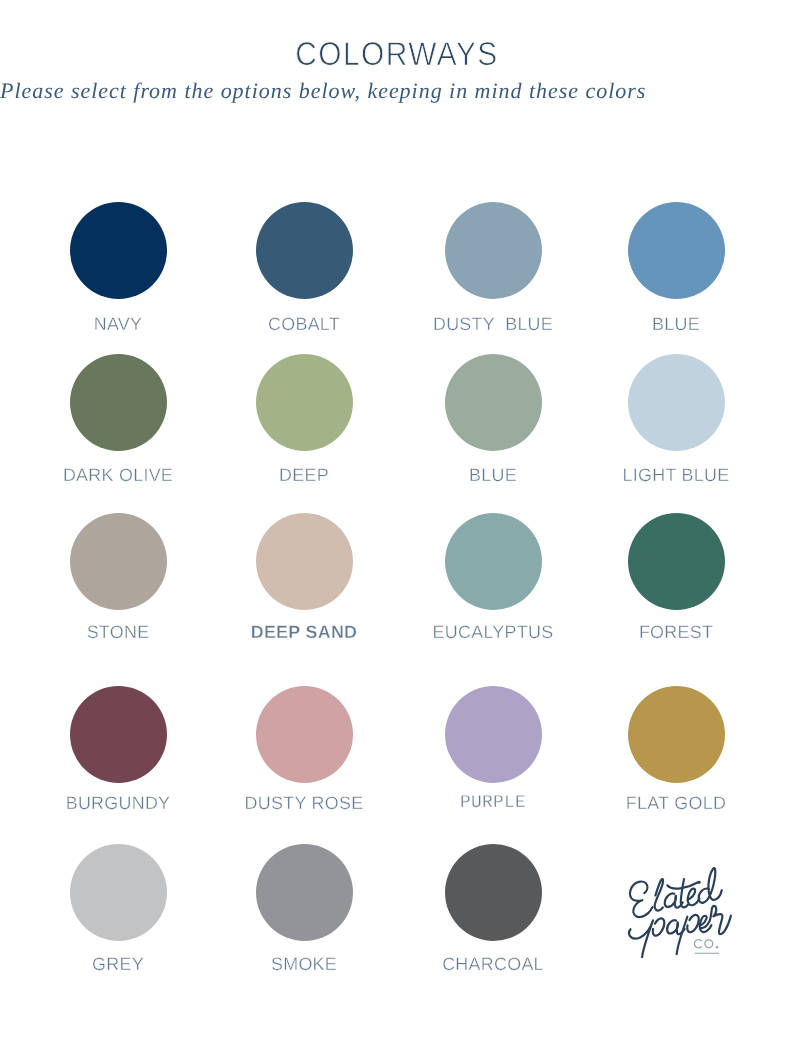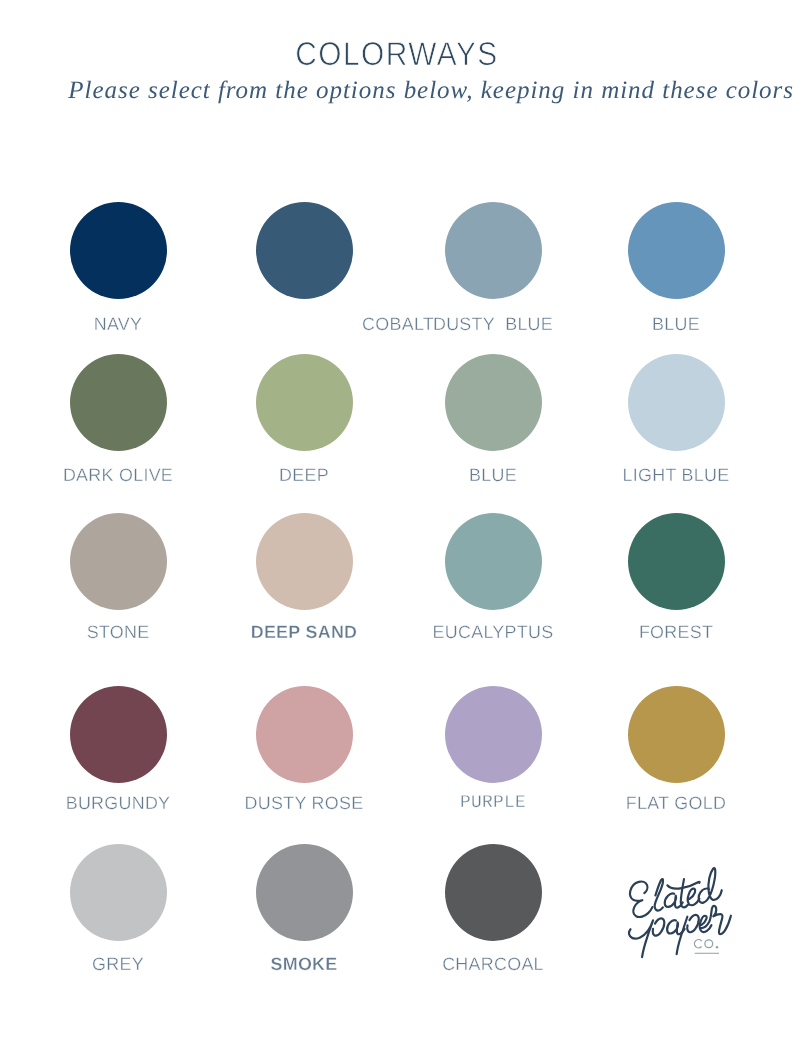--- a/index.html
+++ b/index.html
@@ -12,23 +12,23 @@
     overflow:hidden;position:relative;
   }
   .page{position:absolute;inset:0;}
   .title{
     position:absolute;left:0;right:0;top:36.5px;text-align:center;
     font-size:33px;letter-spacing:1.6px;color:#2f4a60;
     -webkit-text-stroke:0.75px #ffffff;
     line-height:1;transform:scaleX(0.905);
   }
   .subtitle{
-    position:absolute;left:0;right:0;top:76px;text-align:right;
+    position:absolute;left:0;right:0;top:76px;text-align:left;
     font-family:"Liberation Serif", serif;font-style:italic;
-    font-size:25px;line-height:29.5px;color:#3c5a78;
+    font-size:22px;line-height:29.5px;color:#3c5a78;
     letter-spacing:0.97px;
   }
   .grid{position:absolute;left:0;top:0;width:720px;height:1059px;}
   .dot{position:absolute;border-radius:50%;}
   .lbl{
     position:absolute;text-align:center;white-space:pre;
     font-size:17.9px;letter-spacing:0.28px;color:#62798e;
     -webkit-text-stroke:0.35px #ffffff;line-height:1;
   }
   .logo{position:absolute;left:624px;top:860px;width:118px;height:106px;}
@@ -38,21 +38,21 @@
 
 <div class="page">
   <div class="title">COLORWAYS</div>
   <div class="subtitle">
     <div>Please select from the options below, keeping in mind these colors</div>
   </div>
   <div class="grid" id="grid">
       <div class="dot" style="left: 69.5px; top: 202px; width: 97px; height: 97px; background: rgb(3, 48, 93);"></div>
       <div class="lbl" style="left: -12px; width: 260px; top: 315.9px;">NAVY</div>
       <div class="dot" style="left: 255.5px; top: 202px; width: 97px; height: 97px; background: rgb(55, 90, 119);"></div>
-      <div class="lbl" style="left: 174px; width: 260px; top: 315.9px; text-align: right;">COBALT</div>
+      <div class="lbl" style="left: 174px; width: 260px; top: 315.9px;">COBALT</div>
       <div class="dot" style="left: 444.5px; top: 202px; width: 97px; height: 97px; background: rgb(139, 164, 180);"></div>
       <div class="lbl" style="left: 363px; width: 260px; top: 315.9px;">DUSTY  BLUE</div>
       <div class="dot" style="left: 627.5px; top: 202px; width: 97px; height: 97px; background: rgb(102, 149, 188);"></div>
       <div class="lbl" style="left: 546px; width: 260px; top: 315.9px;">BLUE</div>
       <div class="dot" style="left: 69.5px; top: 353.8px; width: 97px; height: 97px; background: rgb(105, 119, 92);"></div>
       <div class="lbl" style="left: -12px; width: 260px; top: 467.1px;">DARK OLIVE</div>
       <div class="dot" style="left: 255.5px; top: 353.8px; width: 97px; height: 97px; background: rgb(164, 179, 135);"></div>
       <div class="lbl" style="left: 174px; width: 260px; top: 467.1px;">DEEP</div>
       <div class="dot" style="left: 444.5px; top: 353.8px; width: 97px; height: 97px; background: rgb(153, 172, 157);"></div>
       <div class="lbl" style="left: 363px; width: 260px; top: 467.1px;">BLUE</div>
@@ -70,21 +70,21 @@
       <div class="lbl" style="left: -12px; width: 260px; top: 795.3px;">BURGUNDY</div>
       <div class="dot" style="left: 255.5px; top: 685.7px; width: 97px; height: 97px; background: rgb(207, 162, 163);"></div>
       <div class="lbl" style="left: 174px; width: 260px; top: 795.3px;">DUSTY ROSE</div>
       <div class="dot" style="left: 444.5px; top: 685.7px; width: 97px; height: 97px; background: rgb(174, 163, 198);"></div>
       <div class="lbl" style="left: 363px; width: 260px; top: 795.3px; font-family: Liberation Mono, monospace;">PURPLE</div>
       <div class="dot" style="left: 627.5px; top: 685.7px; width: 97px; height: 97px; background: rgb(182, 151, 75);"></div>
       <div class="lbl" style="left: 546px; width: 260px; top: 795.3px;">FLAT GOLD</div>
       <div class="dot" style="left: 69.5px; top: 844.1px; width: 97px; height: 97px; background: rgb(194, 195, 197);"></div>
       <div class="lbl" style="left: -12px; width: 260px; top: 956.2px;">GREY</div>
       <div class="dot" style="left: 255.5px; top: 844.1px; width: 97px; height: 97px; background: rgb(146, 148, 151);"></div>
-      <div class="lbl" style="left: 174px; width: 260px; top: 956.2px; font-weight: bold;">SMOKE</div>
+      <div class="lbl" style="left: 174px; width: 260px; top: 956.2px;">SMOKE</div>
       <div class="dot" style="left: 444.5px; top: 844.1px; width: 97px; height: 97px; background: rgb(88, 89, 91);"></div>
       <div class="lbl" style="left: 363px; width: 260px; top: 956.2px;">CHARCOAL</div>
     </div>
   <svg class="logo" viewBox="618 855 130 115" aria-hidden="true">
 <g fill="none" stroke="#2b3f56" stroke-width="2.4" stroke-linecap="round" stroke-linejoin="round">
 
   <path d="M640.4 890.6 C643.2 888.4 644.6 884.6 643.4 881.7 C642.1 878.6 638.2 877.2 634.4 878.2
            C629.8 879.4 626.2 883.4 625.0 888.0 C623.8 892.4 625.3 896.8 628.6 898.3
            C631.6 899.7 635.4 899.0 638.2 898.4 C634.2 899.6 630.8 902.6 629.2 906.3
            C627.4 910.4 628.2 914.4 631.4 916.1 C635.2 918.1 640.8 916.2 644.6 912.6

